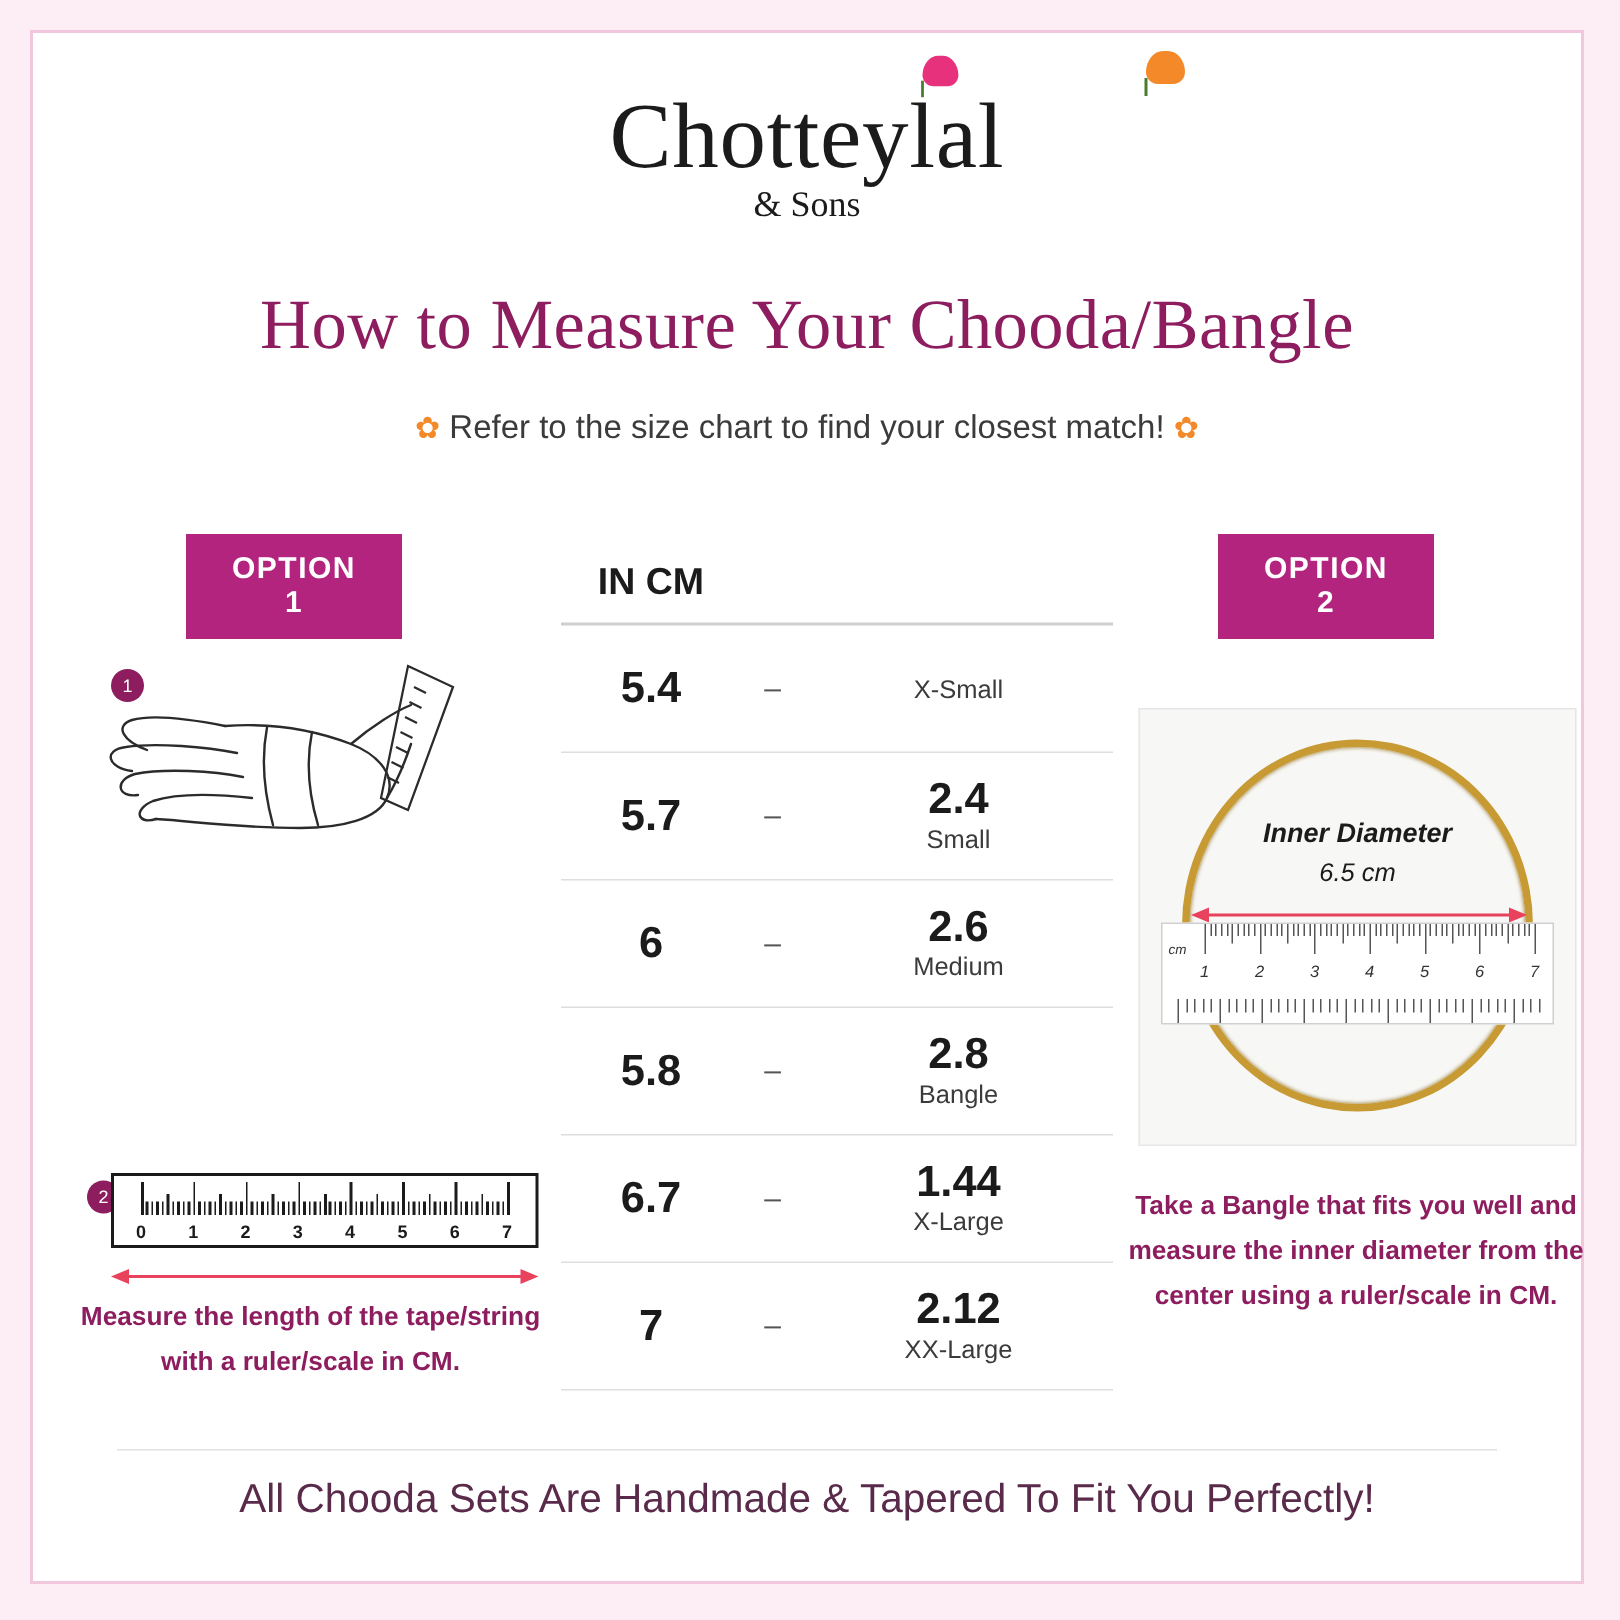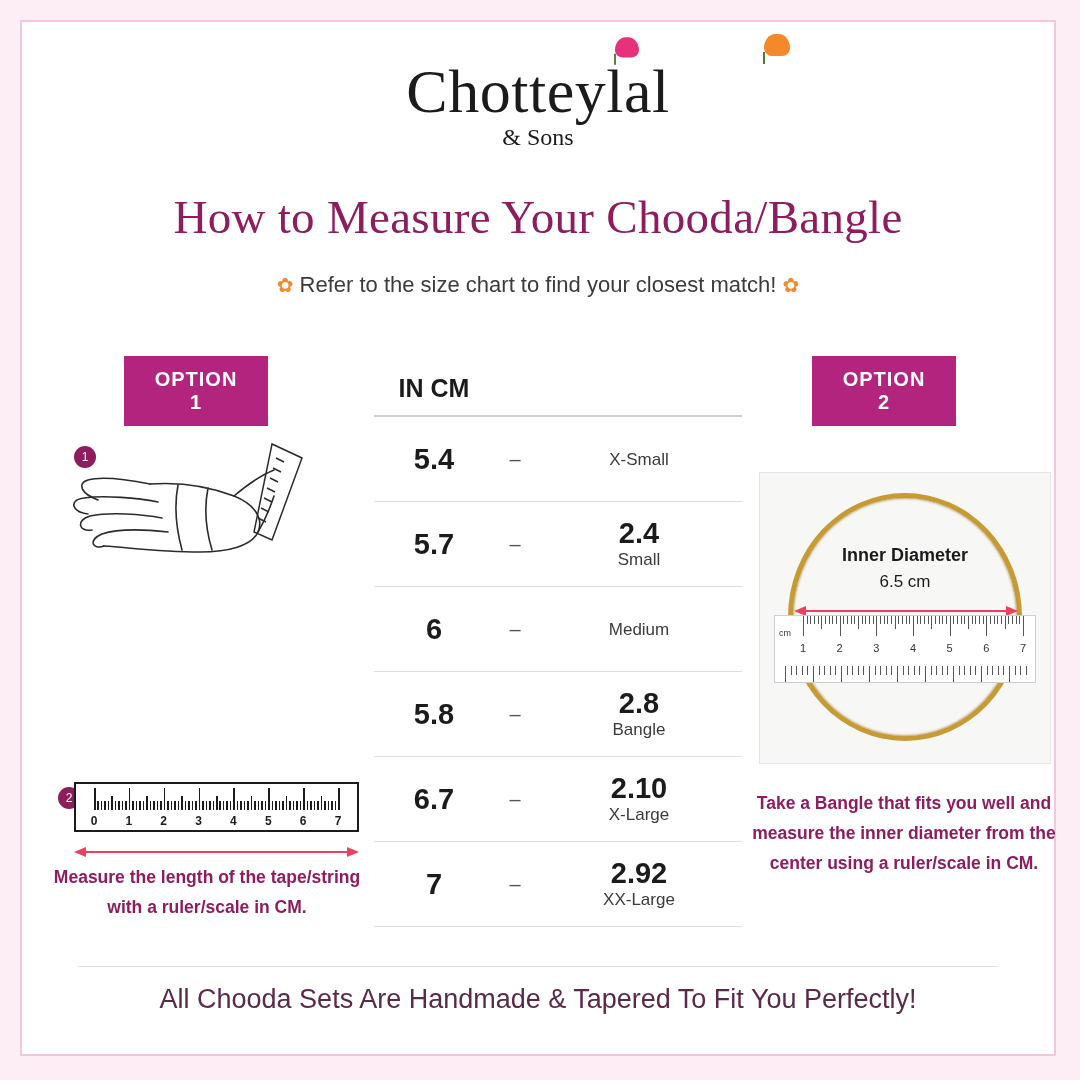--- a/index.html
+++ b/index.html
@@ -239,20 +239,21 @@
   
   .bangle-box {
     position: absolute;
     left: 737px;
     top: 450px;
     width: 290px;
     height: 290px;
     border: 1px solid #e6e6e6;
     background: #f7f7f5;
     overflow: hidden;
+    font-style: italic;
   }
   .bangle-ring {
     position: absolute;
     left: 28px;
     top: 20px;
     width: 234px;
     height: 248px;
     border-radius: 50%;
     border: 5px solid #c79a33;
     box-sizing: border-box;
@@ -502,44 +503,45 @@
           <div class="td-dash">–</div>
           <div class="td-size">
             <div class="size-val">2.4</div>
             <div class="size-name">Small</div>
           </div>
         </div>
         <div class="trow">
           <div class="td-cm">6</div>
           <div class="td-dash">–</div>
           <div class="td-size">
+            <div class="size-val">2.6</div>
             <div class="size-name">Medium</div>
           </div>
         </div>
         <div class="trow">
           <div class="td-cm">5.8</div>
           <div class="td-dash">–</div>
           <div class="td-size">
             <div class="size-val">2.8</div>
             <div class="size-name">Bangle</div>
           </div>
         </div>
         <div class="trow">
           <div class="td-cm">6.7</div>
           <div class="td-dash">–</div>
           <div class="td-size">
-            <div class="size-val">2.10</div>
+            <div class="size-val">1.44</div>
             <div class="size-name">X-Large</div>
           </div>
         </div>
         <div class="trow">
           <div class="td-cm">7</div>
           <div class="td-dash">–</div>
           <div class="td-size">
-            <div class="size-val">2.92</div>
+            <div class="size-val">2.12</div>
             <div class="size-name">XX-Large</div>
           </div>
         </div>
       </div>
   </div>
 
   <div class="bangle-box">
     <div class="bangle-ring"></div>
     <div class="bangle-label">Inner Diameter</div>
     <div class="bangle-value">6.5 cm</div>

